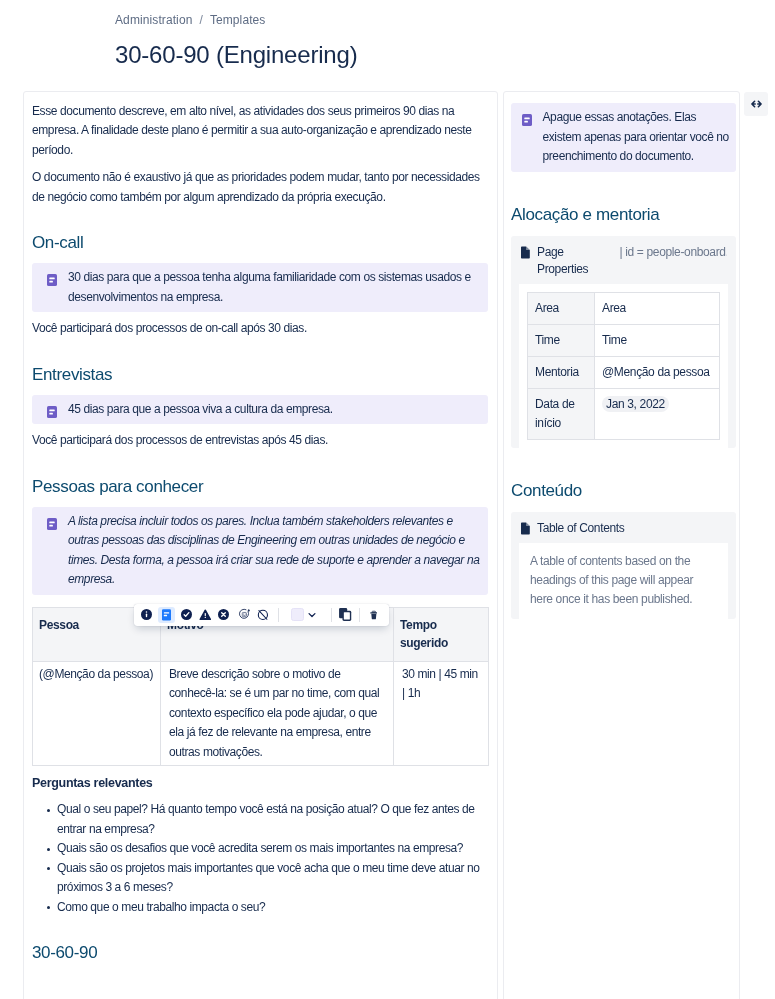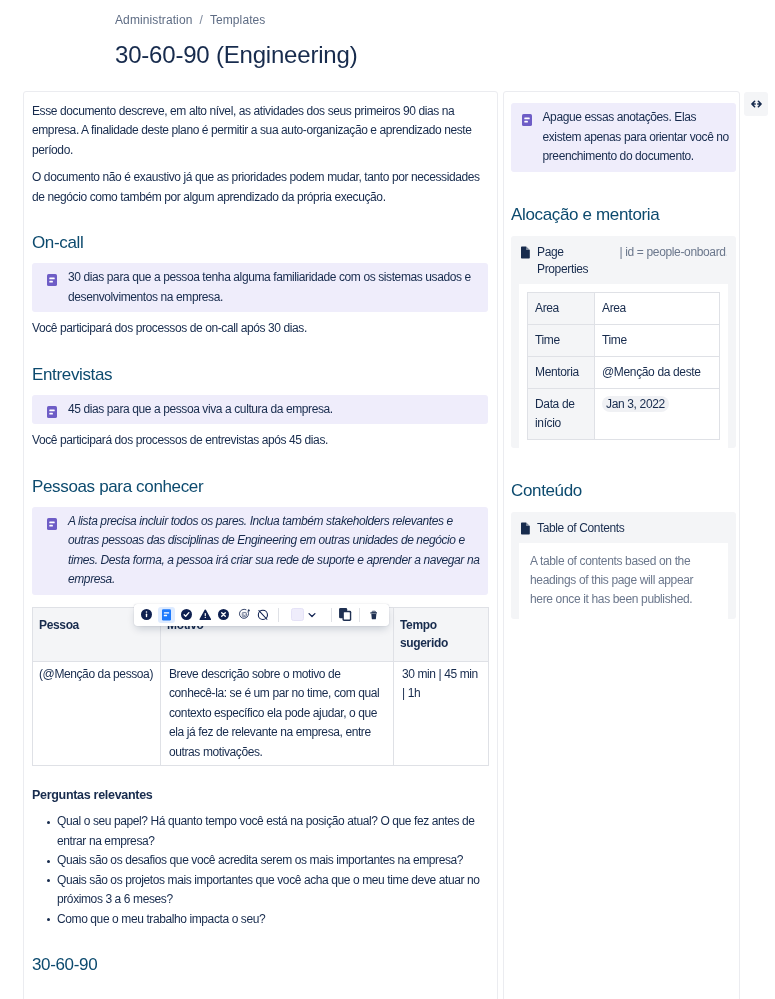--- a/index.html
+++ b/index.html
@@ -69,21 +69,21 @@
   .tb-sep{position:absolute;top:4.5px;width:1px;height:14px;background:#DFE1E6;}
   .tb-swatch{width:11px;height:11px;border-radius:2.5px;background:#EFEDFB;border:1px solid #E5E2F7;}
 
   
   .doc-body{padding:9.5px 9px 0 8px;}
   .doc-body .para{margin:0 0 8px 0;}
   .doc-body h2.sec{margin:25px 0 9px 0;}
   .doc-body h2.sec:first-child{margin-top:0;}
   .doc-body .note{margin:0 0 7px 0;}
   .doc-body .note.pre-table{margin-bottom:12px;font-style:italic;}
-  .doc-body h3.sub{margin:20px 0 5px 0;}
+  .doc-body h3.sub{margin:8px 0 5px 0;}
 
   .side-body{padding:11px 3px 0 7px;}
   .side-body .note{margin:0;}
   .note.note-side{padding:5px 5px 5px 8.5px;}
   .note.note-side .txt{width:190px;}
   h2.side-sec{margin:32px 0 10px 0;font-size:17px;}
   .macro-hd .mi{margin-right:6px;display:flex;align-items:flex-start;padding-top:2px;}
   .macro-hd .mt{font-weight:400;}
   
   .macro-hd .mm{color:#6B778C;margin-left:7px;font-size:12px;white-space:nowrap;overflow:hidden;}
@@ -213,21 +213,21 @@
                 <tr>
               <td class="k">Area</td>
               <td>Area</td>
             </tr>
             <tr>
               <td class="k">Time</td>
               <td>Time</td>
             </tr>
             <tr>
               <td class="k">Mentoria</td>
-              <td>@Menção da deste</td>
+              <td>@Menção da pessoa</td>
             </tr>
             <tr>
               <td class="k">Data de início</td>
               <td><span class="date-lozenge">Jan 3, 2022</span></td>
             </tr>
           </tbody>
             </table>
         </div>
       </div>
 

